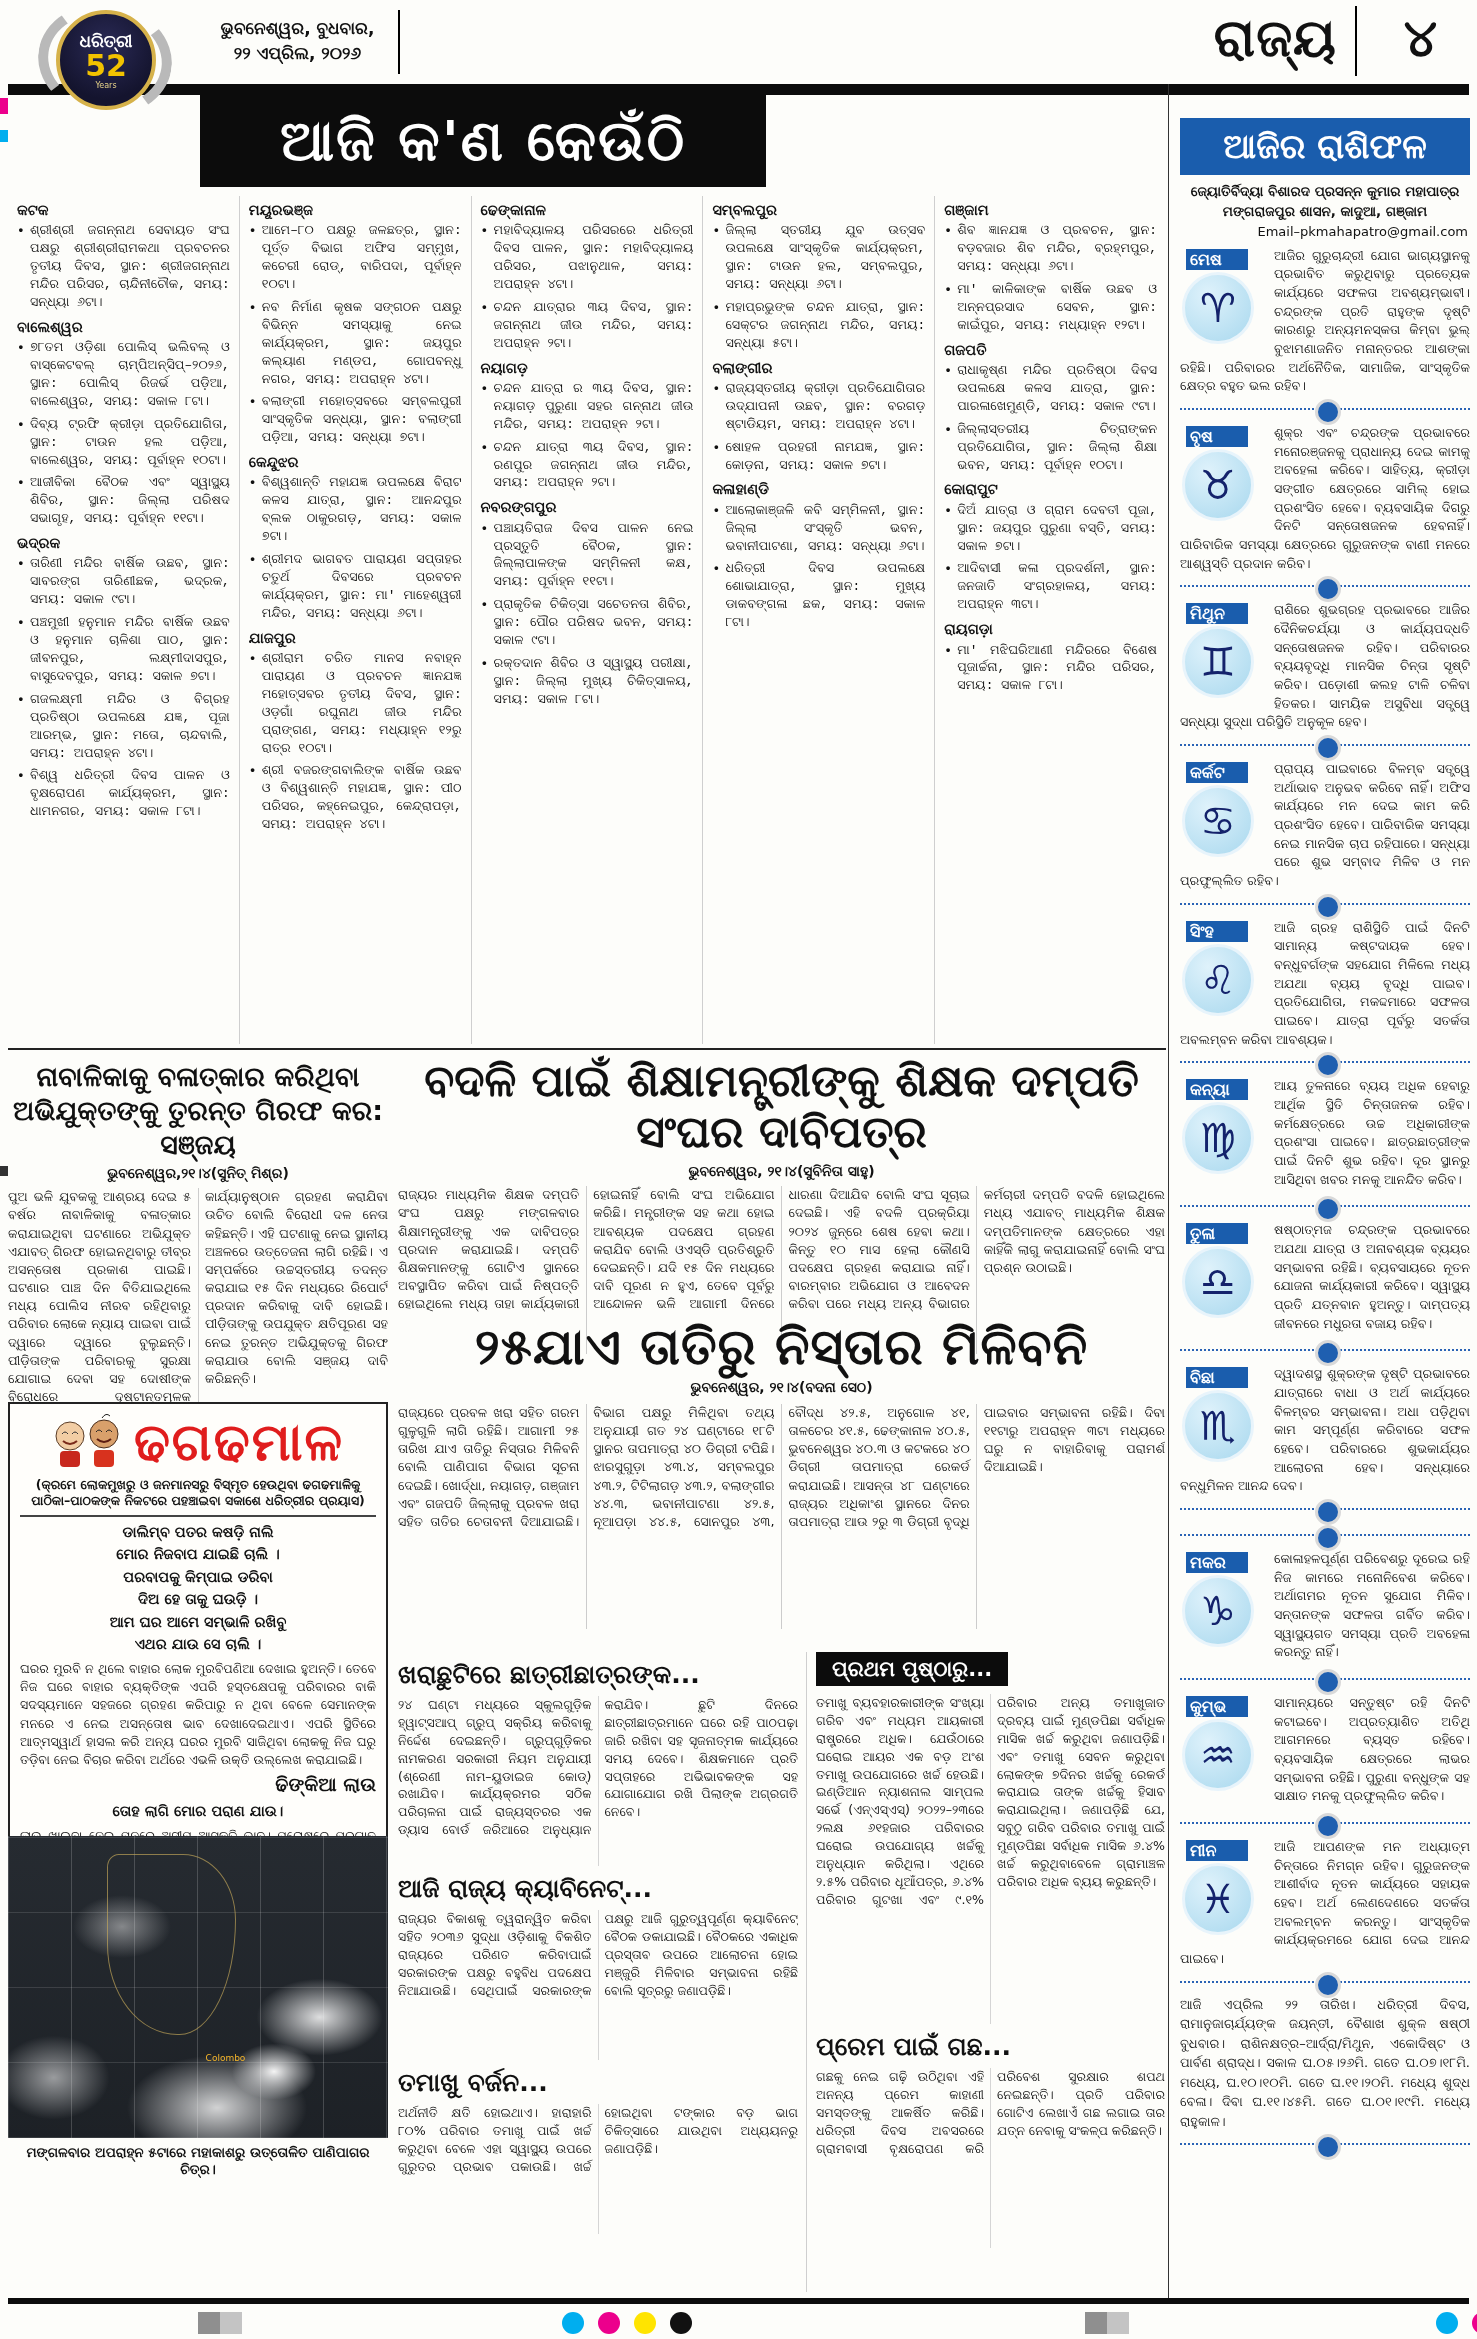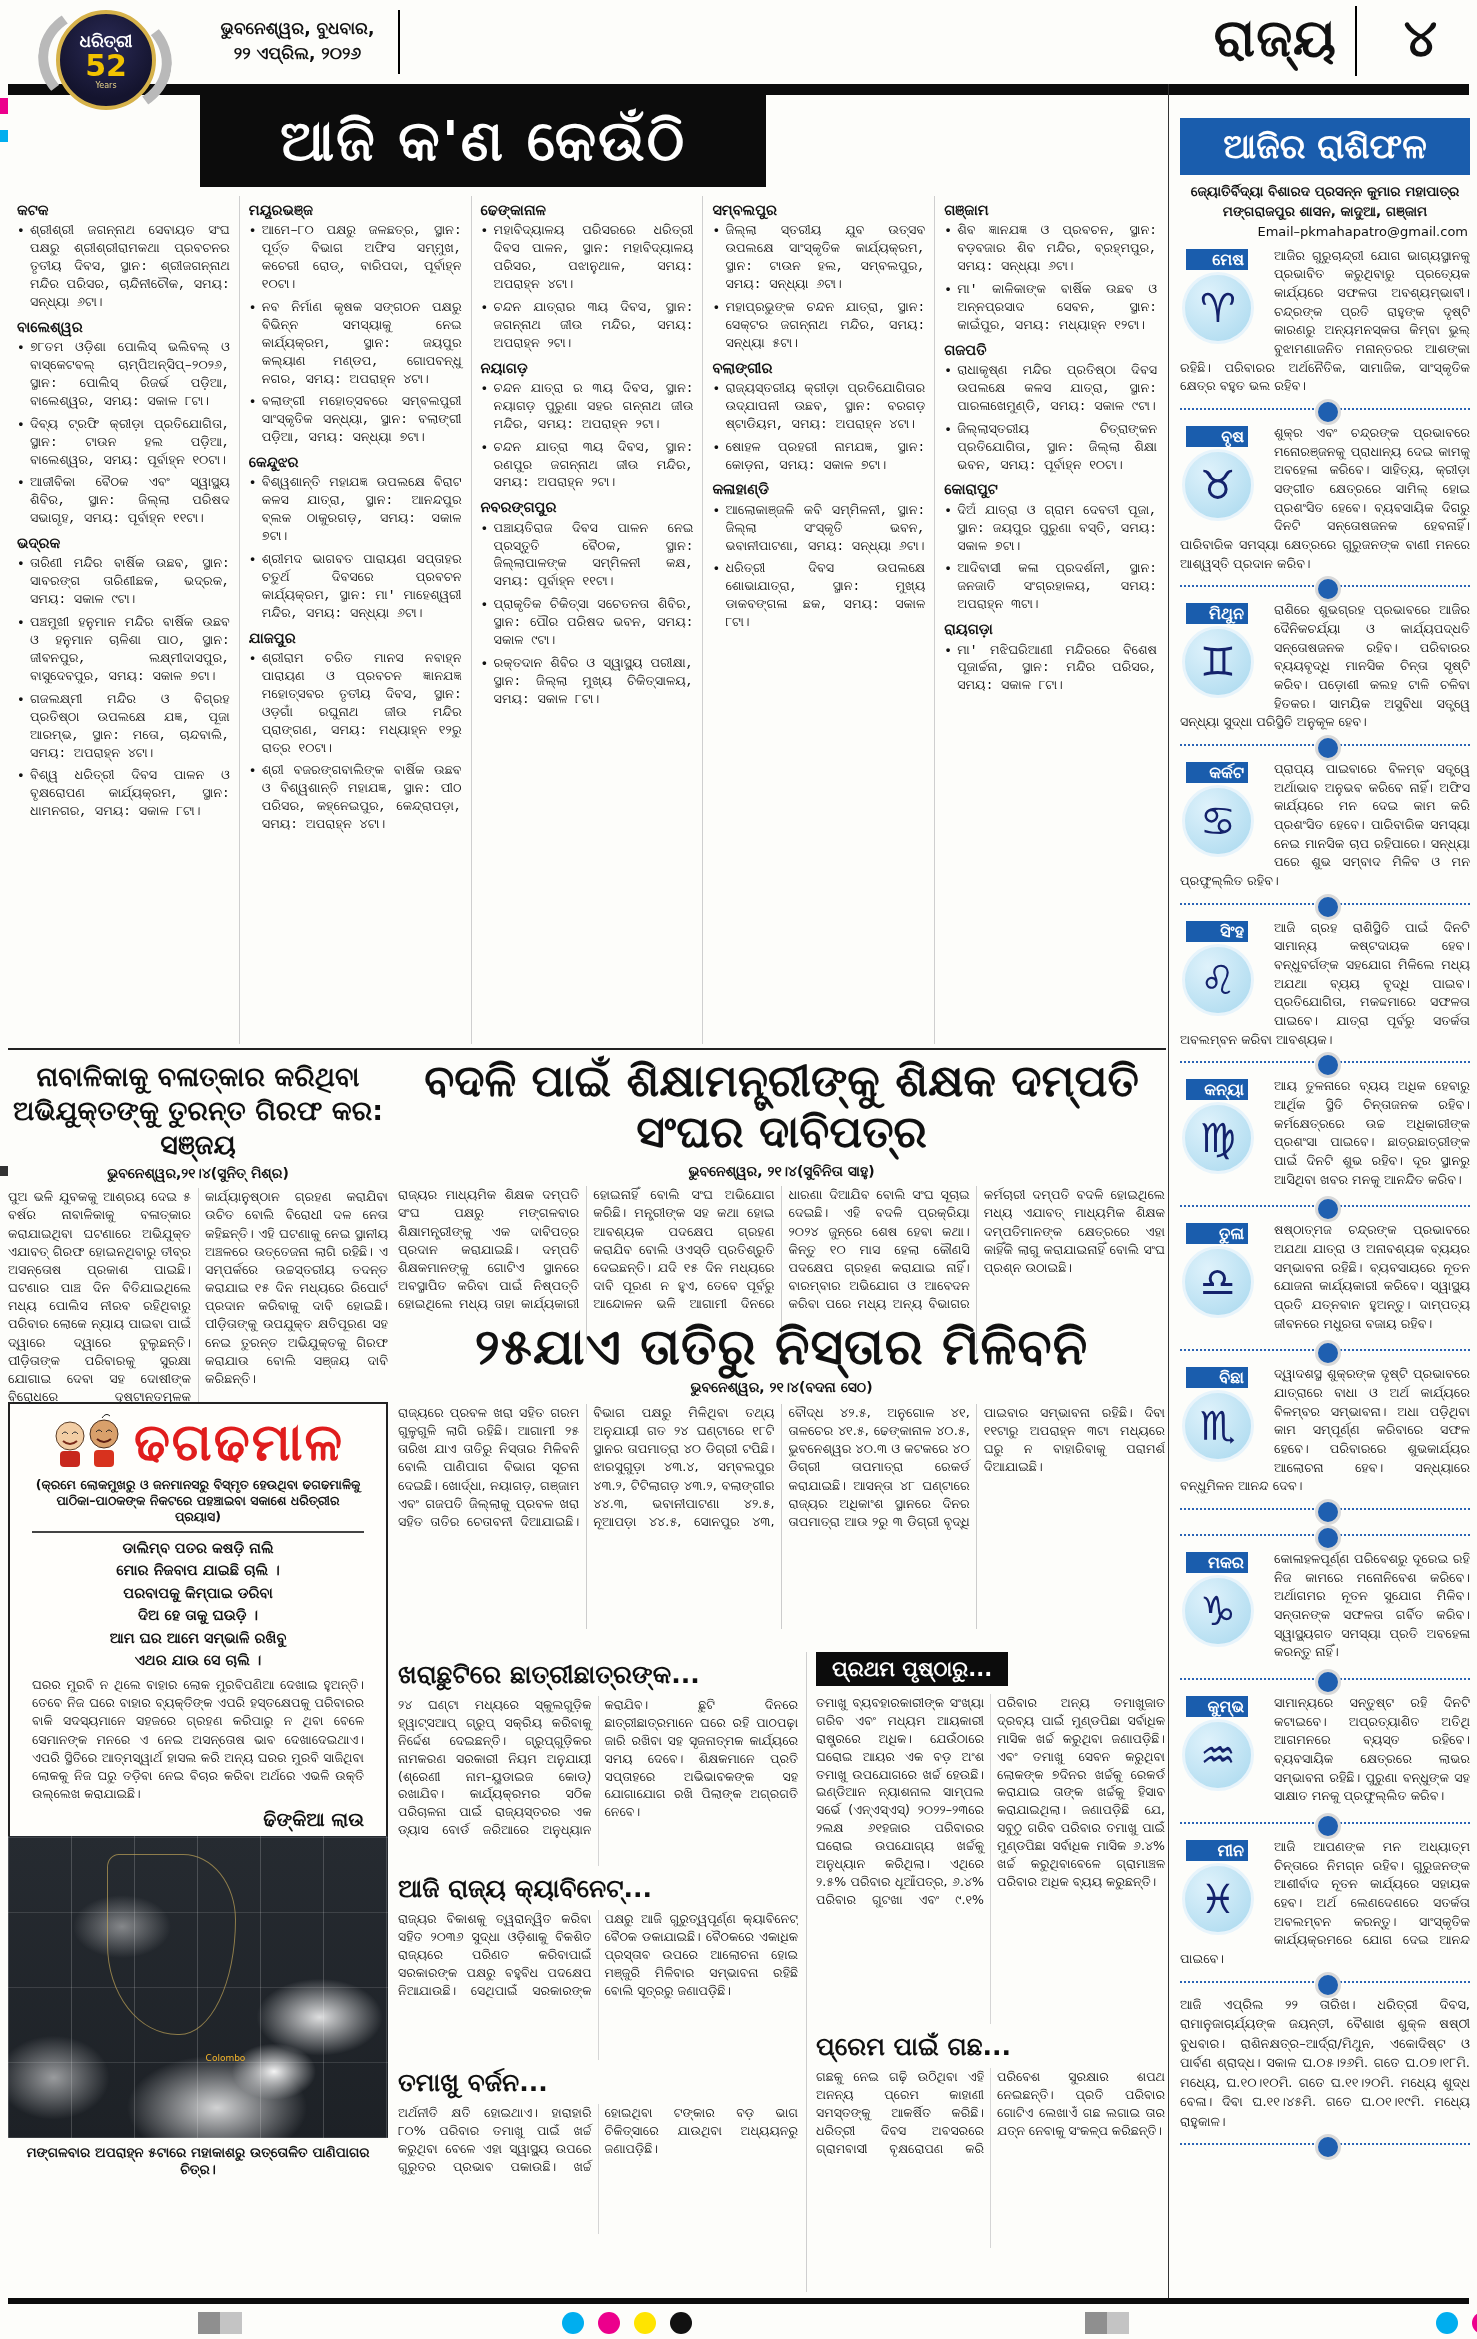--- a/index.html
+++ b/index.html
@@ -46,21 +46,21 @@
   .heat h2{margin:0;font-size:50px;text-align:center;font-weight:bold;letter-spacing:1px;}
   .heat .body4{margin-top:8px;height:225px;overflow:hidden;}
   
   .lowleft{position:absolute;left:398px;top:1652px;width:400px;height:640px;overflow:hidden;}
   .lowright{position:absolute;left:816px;top:1652px;width:349px;height:640px;overflow:hidden;}
   .vr-low{position:absolute;left:806px;top:1652px;width:1px;height:640px;background:#cfcfcf;}
   .subhead{font-size:25px;font-weight:bold;margin:8px 0 6px;}
   .contlabel{display:inline-block;background:#0c0c0c;color:#fff;font-size:21px;font-weight:bold;padding:5px 16px;margin:0 0 8px;}
   .lowtext{column-count:2;column-gap:13px;column-rule:1px solid #d5d5d5;font-size:12.6px;line-height:1.42;text-align:justify;}
   
-  .dhaga{position:absolute;left:8px;top:1402px;width:380px;height:538px;border:2px solid #222;padding:8px 22px;overflow:hidden;background:#fffefb;}
+  .dhaga{position:absolute;left:8px;top:1402px;width:380px;height:538px;border:2px solid #222;padding:8px 10px;overflow:hidden;background:#fffefb;}
   .dh-titlerow{display:flex;align-items:center;justify-content:center;gap:8px;}
   .faces{width:74px;height:58px;flex:0 0 auto;}
   .dh-title{color:#e01d1d;font-size:52px;font-weight:bold;letter-spacing:2px;}
   .dh-sub{font-size:12.6px;font-weight:bold;text-align:center;margin:4px 0 4px;border-bottom:2px solid #444;padding-bottom:6px;}
   .verse{text-align:center;font-size:14.5px;font-weight:bold;line-height:1.55;margin:4px 0;}
   .dh-body{font-size:12.6px;line-height:1.45;text-align:justify;margin:4px 0;}
   .dh-mid{font-weight:bold;text-align:right;font-size:19px;margin:4px 0 0;}
   .dh-foot{border-top:2px solid #222;margin-top:6px;padding-top:4px;font-weight:bold;font-size:13.5px;text-align:center;}
   
   .weather{position:absolute;left:8px;top:1836px;width:380px;}
@@ -78,21 +78,21 @@
      border-radius:10% 45% 48% 60%/8% 40% 70% 55%;}
   .sat .citylabel{position:absolute;left:52%;top:72%;color:#f4b52a;font-size:9px;}
   .wcaption{font-size:13.5px;font-weight:bold;text-align:center;margin-top:6px;}
   
   .vr-main{position:absolute;left:1168px;top:84px;width:1px;height:2214px;background:#333;}
   .horo{position:absolute;left:1180px;top:104px;width:290px;height:2192px;overflow:hidden;}
   .horo-banner{background:#1a5dad;color:#fff;text-align:center;font-size:34px;font-weight:bold;padding:8px 0;margin-top:14px;}
   .horo-by{font-size:13.5px;text-align:center;font-weight:bold;line-height:1.5;margin-top:6px;}
   .horo-email{font-size:13px;text-align:right;margin:2px 2px 6px;}
   .sign{position:relative;min-height:118px;padding-top:2px;}
-  .badge{float:left;width:86px;margin:2px 8px 2px 0;text-align:right;}
+  .badge{float:left;width:86px;margin:2px 8px 2px 0;text-align:left;}
   .badge .tab{display:block;background:#1a5dad;color:#fff;font-weight:bold;font-size:16px;padding:1px 4px;width:62px;margin:0 0 2px 6px;}
   .badge .circ{display:flex;align-items:center;justify-content:center;width:72px;height:72px;margin-left:2px;border-radius:50%;
      background:radial-gradient(circle at 35% 30%,#dff2fb,#a8d8ee);border:3px solid #e8f4fb;color:#14226b;font-size:40px;}
   .sign p{margin:0;font-size:12.8px;line-height:1.46;text-align:justify;}
   .sep{clear:both;position:relative;height:26px;}
   .sep .dots{position:absolute;left:0;right:0;top:12px;border-top:2px dotted #2a63b5;}
   .sep .dot{position:absolute;left:50%;top:3px;width:20px;height:20px;margin-left:-10px;border-radius:50%;
      background:#1f5fb0;border:3px solid #d9d9d9;}
   .panchang{font-size:13px;line-height:1.5;text-align:justify;}
   

